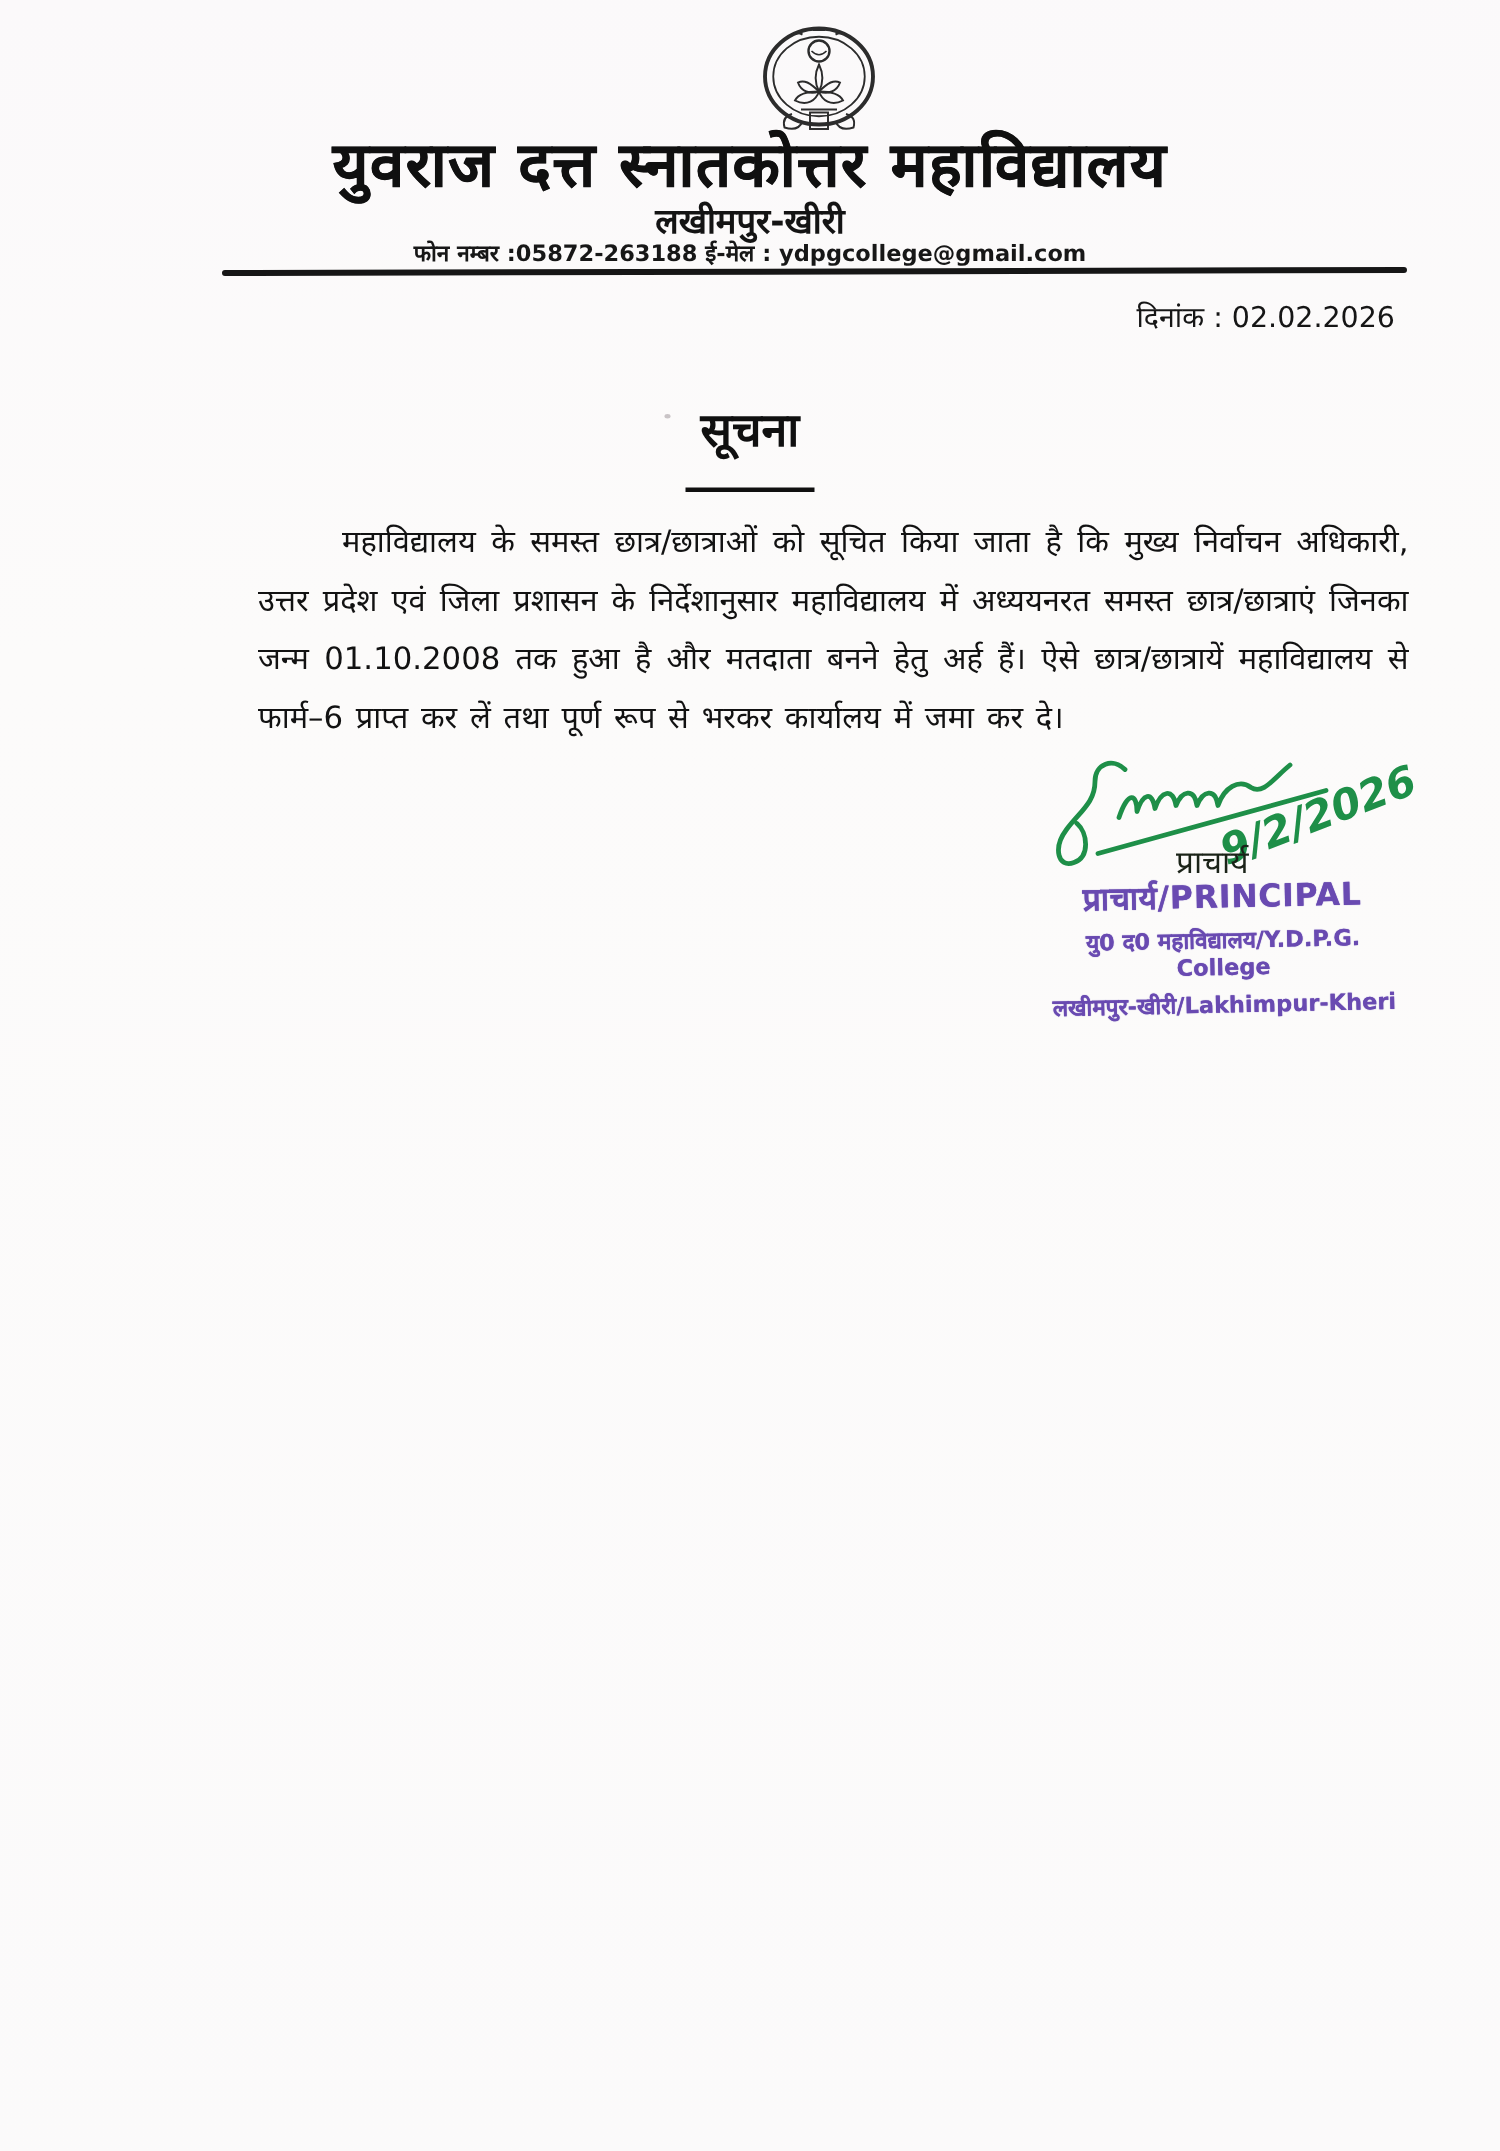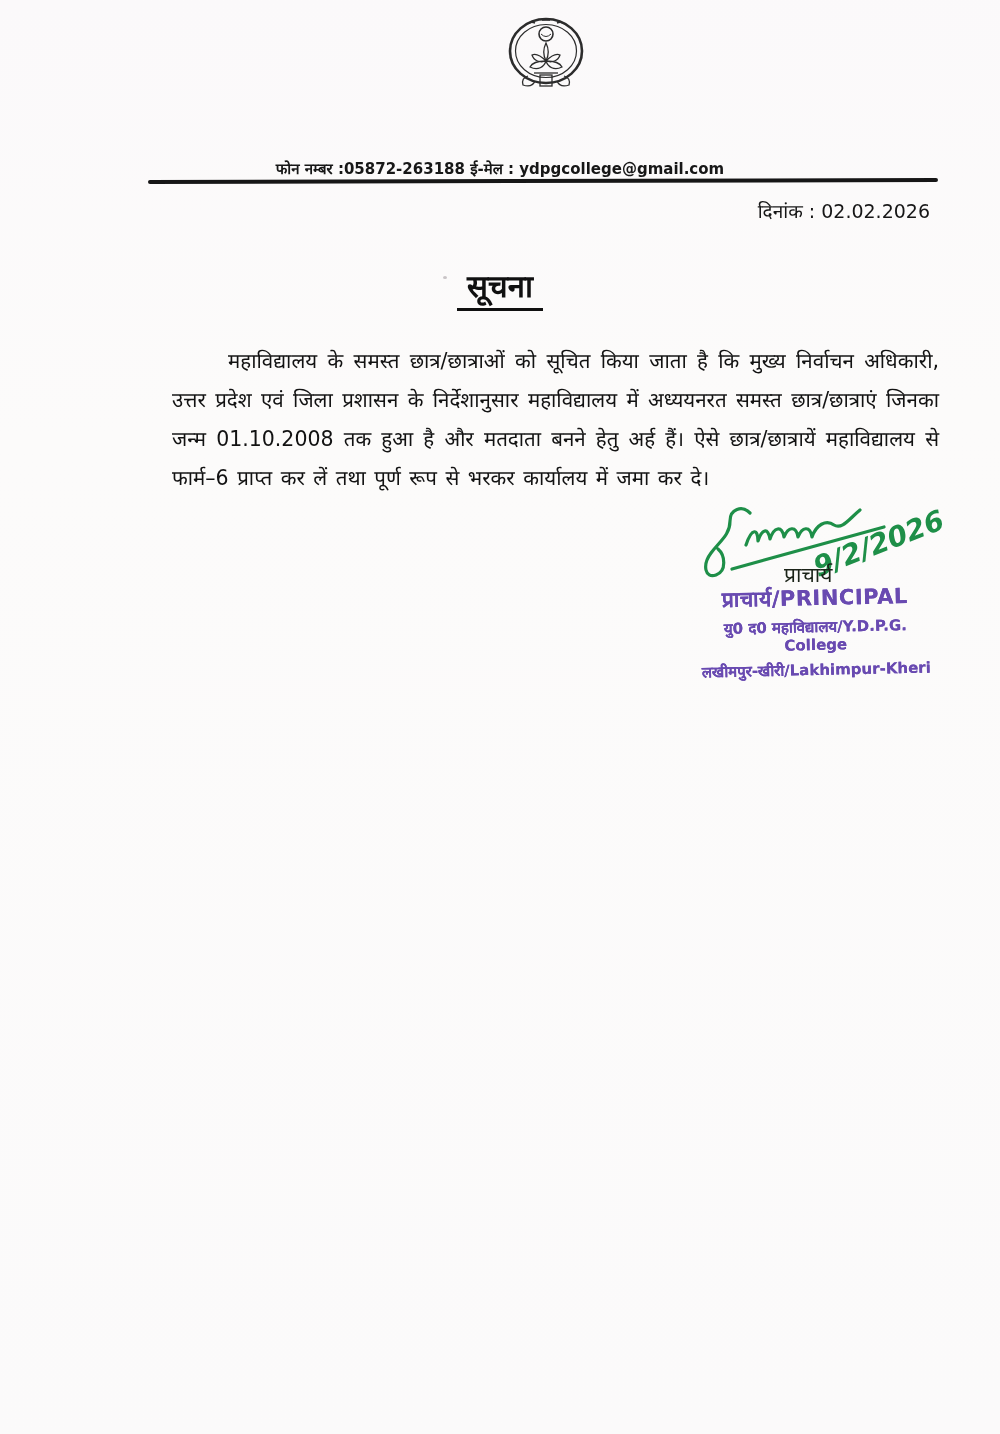--- a/index.html
+++ b/index.html
@@ -74,21 +74,21 @@
     left: 0; top: 264px;
     width: 100%;
     text-align: center;
     font-size: 31px;
     font-weight: 700;
     color: #101010;
   }
   .notice-title span {
     display: inline-block;
     border-bottom: 3px solid #101010;
-    padding: 0 10px 2px 10px;
+    padding: 0 10px 19px 10px;
   }
   .notice-body {
     position: absolute;
     left: 172px; top: 342px;
     width: 767px;
     font-size: 20.5px;
     line-height: 39px;
     text-align: justify;
     text-indent: 56px;
     color: #121212;
@@ -151,20 +151,22 @@
         <path d="M47,47 C39,47 33,49 31,53 C39,57 45,53 47,47 Z" stroke-width="1.3"></path>
         <path d="M47,47 C55,47 61,49 63,53 C55,57 49,53 47,47 Z" stroke-width="1.3"></path>
         <path d="M35,59 h24" stroke-width="1.3"></path>
         <rect x="41" y="61" width="12" height="11" stroke-width="1.3"></rect>
         <path d="M29,62 q-7,2 -5,9 q9,3 12,-4" stroke-width="1.3"></path>
         <path d="M65,62 q7,2 5,9 q-9,3 -12,-4" stroke-width="1.3"></path>
       </g>
     </svg>
   </div>
 
+  <h1 class="college-name">युवराज दत्त स्नातकोत्तर महाविद्यालय</h1>
+  <div class="college-location">लखीमपुर-खीरी</div>
   <div class="contact-line">फोन नम्बर :05872-263188 ई-मेल : ydpgcollege@gmail.com</div>
   <div class="header-rule"></div>
 
   <div class="date-line">दिनांक : 02.02.2026</div>
 
   <h2 class="notice-title">
     <span>सूचना</span>
   </h2>
   <div class="scan-speck"></div>
   <p class="notice-body">महाविद्यालय के समस्त छात्र/छात्राओं को सूचित किया जाता है कि मुख्य निर्वाचन अधिकारी, उत्तर प्रदेश एवं जिला प्रशासन के निर्देशानुसार महाविद्यालय में अध्ययनरत समस्त छात्र/छात्राएं जिनका जन्म 01.10.2008 तक हुआ है और मतदाता बनने हेतु अर्ह हैं। ऐसे छात्र/छात्रायें महाविद्यालय से फार्म–6 प्राप्त कर लें तथा पूर्ण रूप से भरकर कार्यालय में जमा कर दे।</p>

